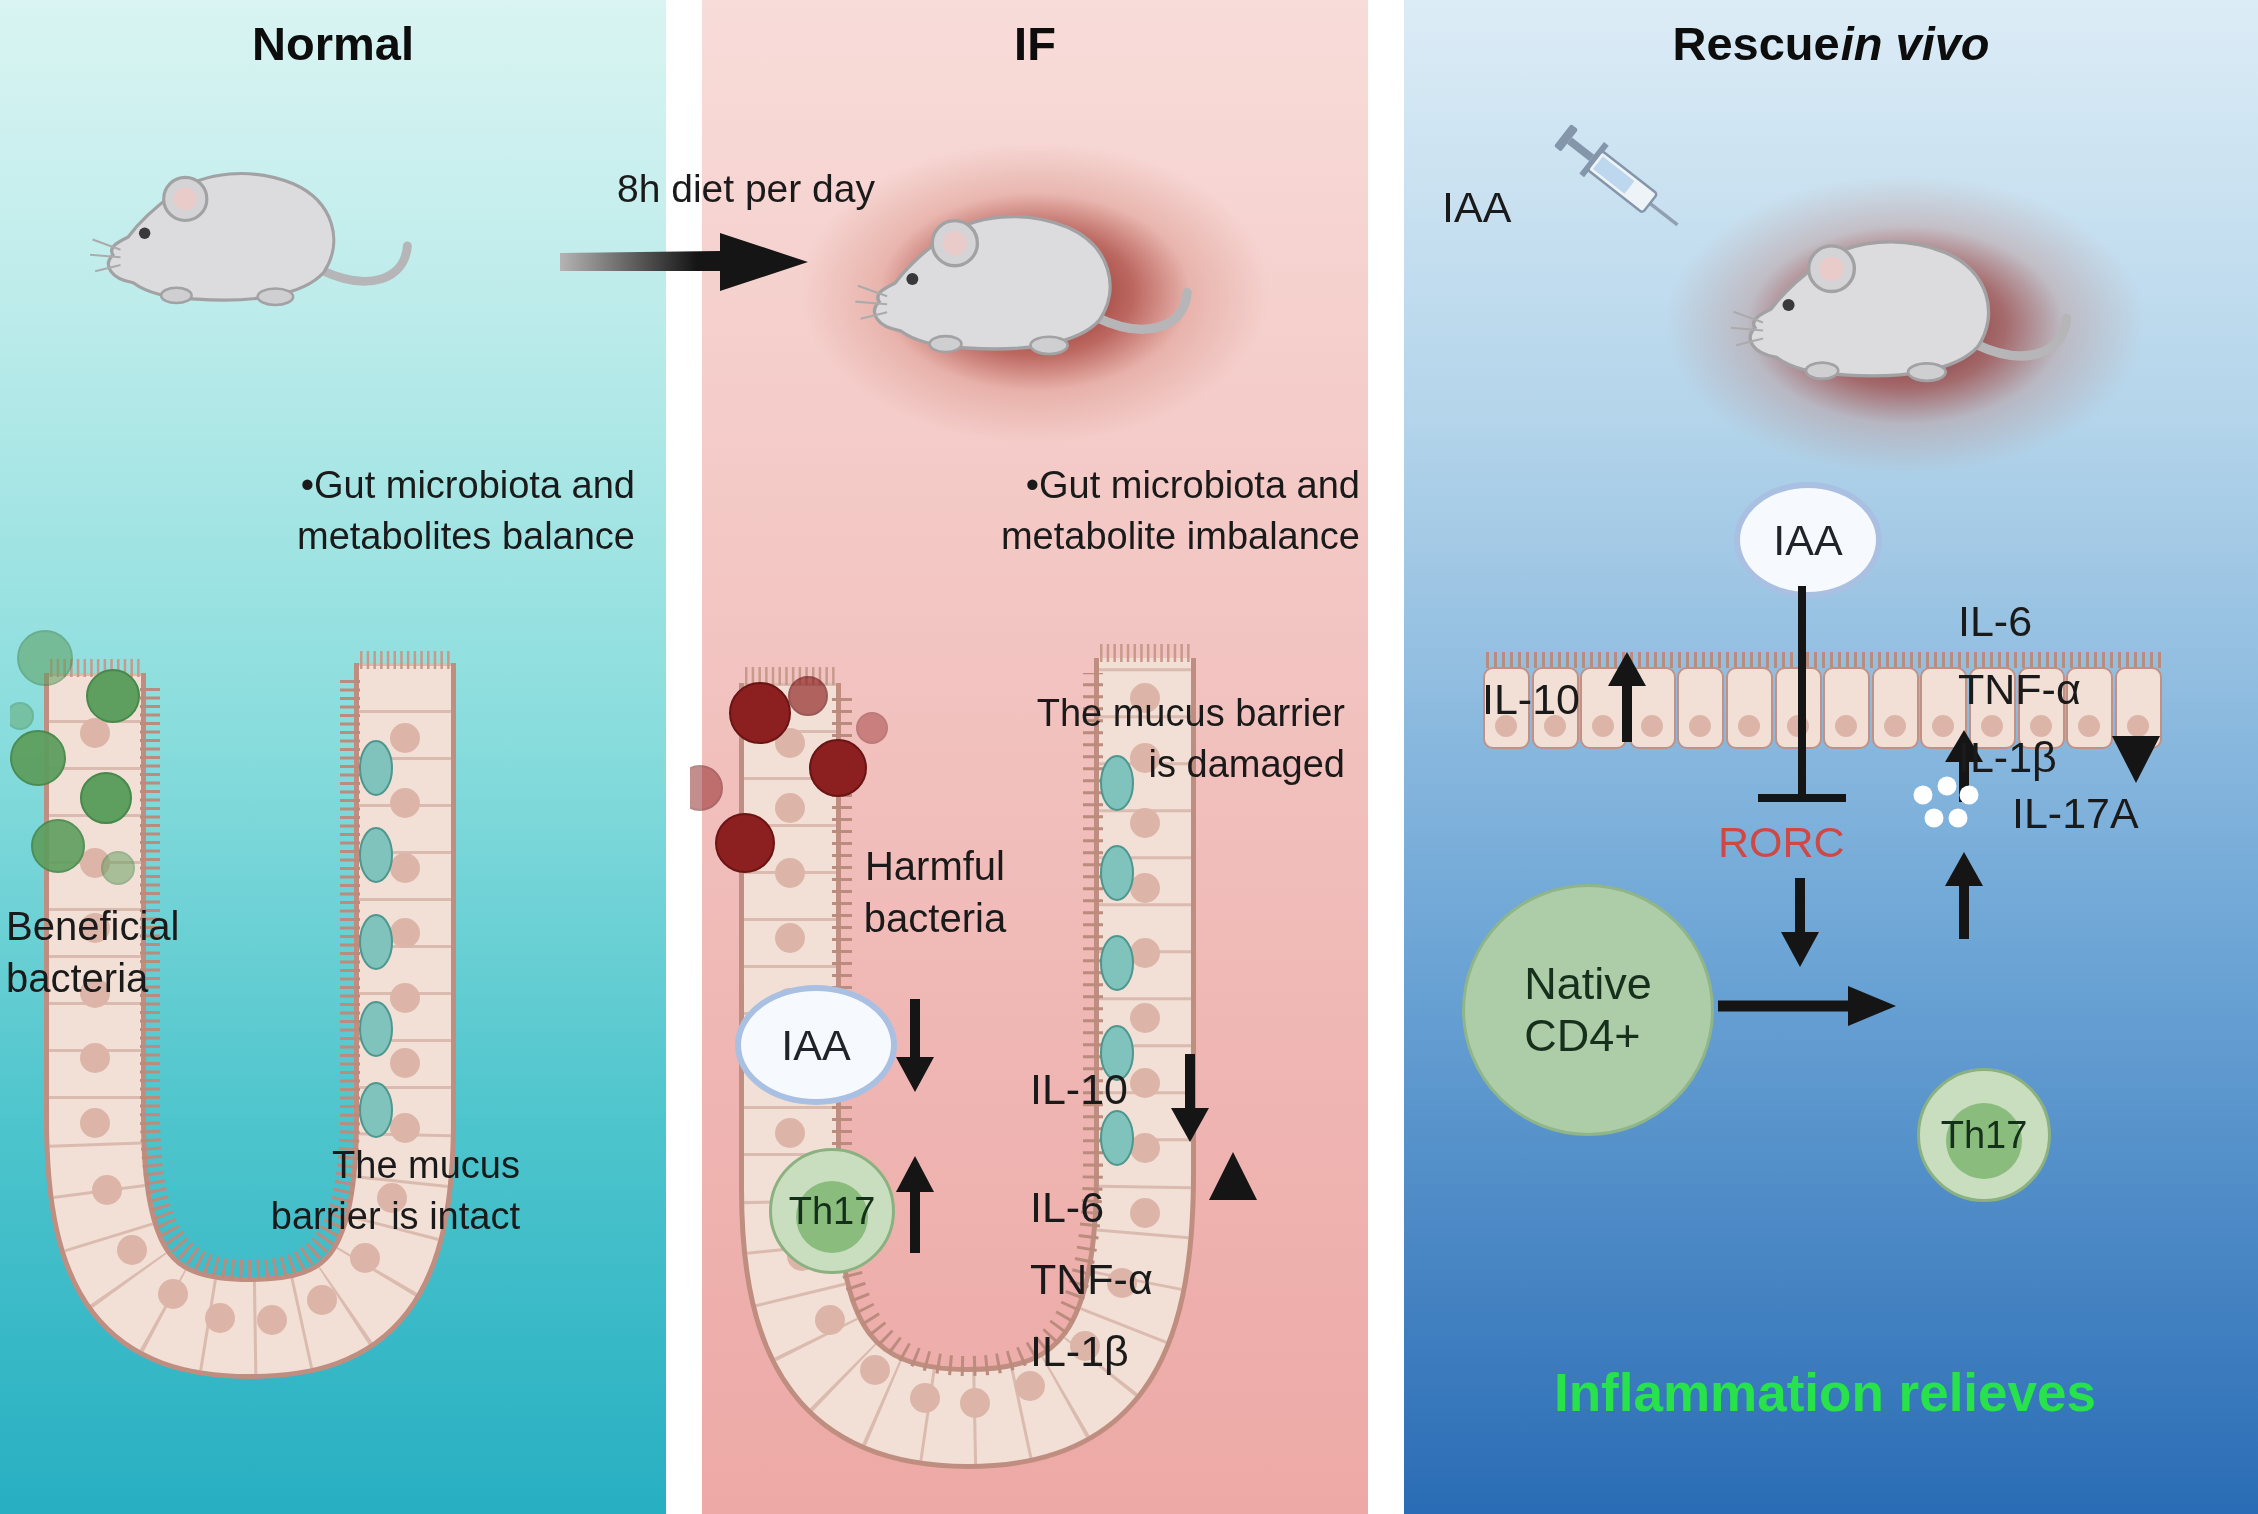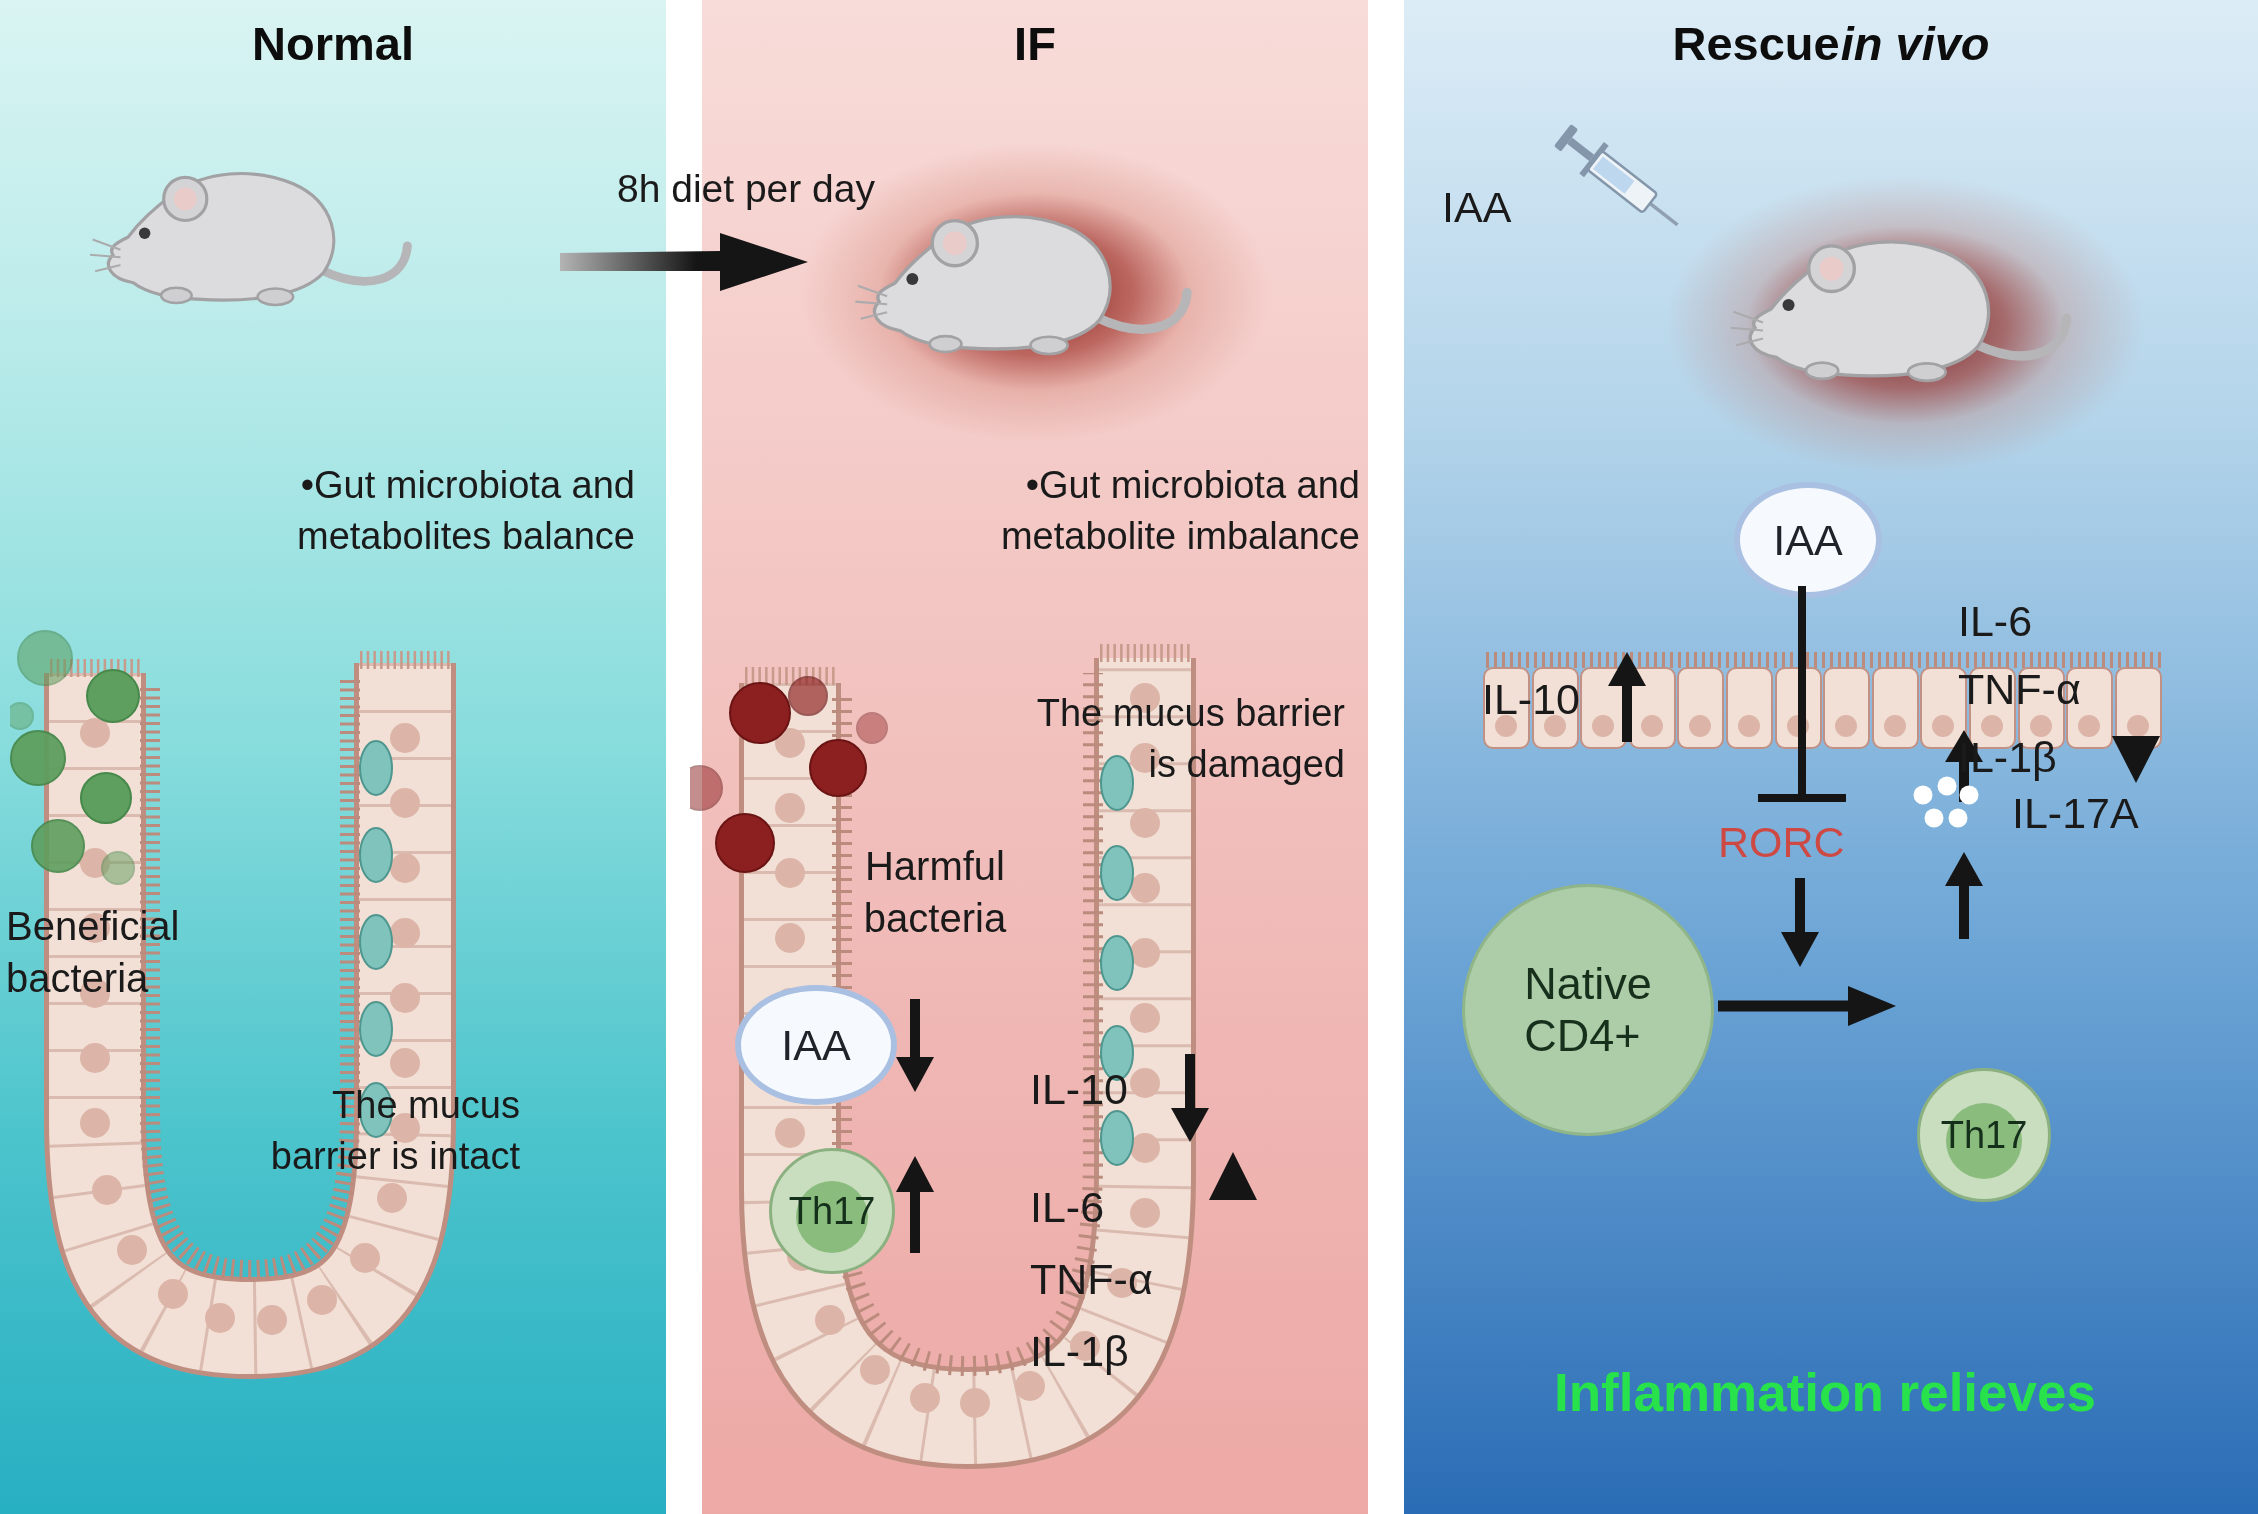--- a/index.html
+++ b/index.html
@@ -127,21 +127,21 @@
         <circle cx="96" cy="180" r="25"></circle>
       <circle cx="48" cy="228" r="26" opacity="0.9"></circle>
         <circle cx="108" cy="250" r="16" opacity="0.5"></circle>
       <circle cx="10" cy="98" r="13" opacity="0.45"></circle>
     </g>
   </svg>
 
   <div class="abs lbl preline left" style="left:6px;top:900px">Beneficial
 bacteria</div>
 
-  <div class="abs txt preline" style="left:120px;top:1080px;width:400px">The mucus
+  <div class="abs txt preline" style="left:120px;top:1140px;width:400px">The mucus
 barrier is intact</div>
 
   <div class="abs txt" style="left:505px;top:163px;width:370px;font-size:39px">8h diet per day</div>
   <svg class="abs over" style="left:560px;top:225px" width="255" height="74" viewBox="0 0 255 74">
     <defs>
         <linearGradient id="dietgrad" x1="0" y1="0" x2="1" y2="0">
       <stop offset="0" stop-color="#b4b4b4"></stop>
           <stop offset="0.55" stop-color="#151515"></stop>
     </linearGradient>
       </defs>

